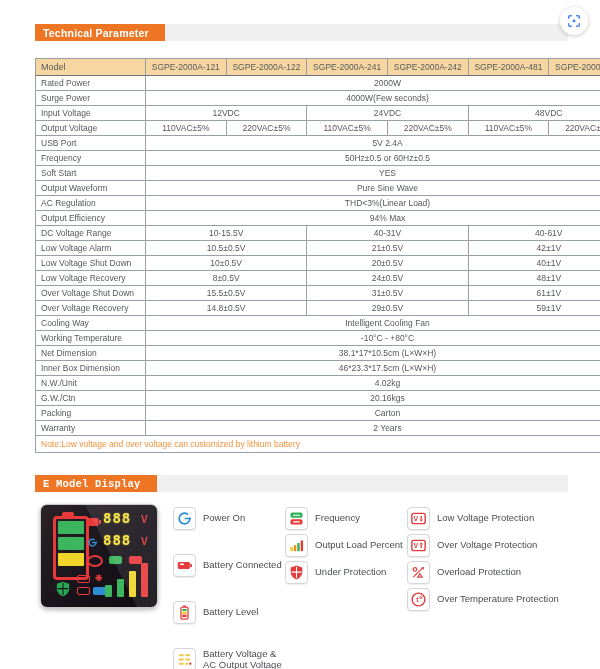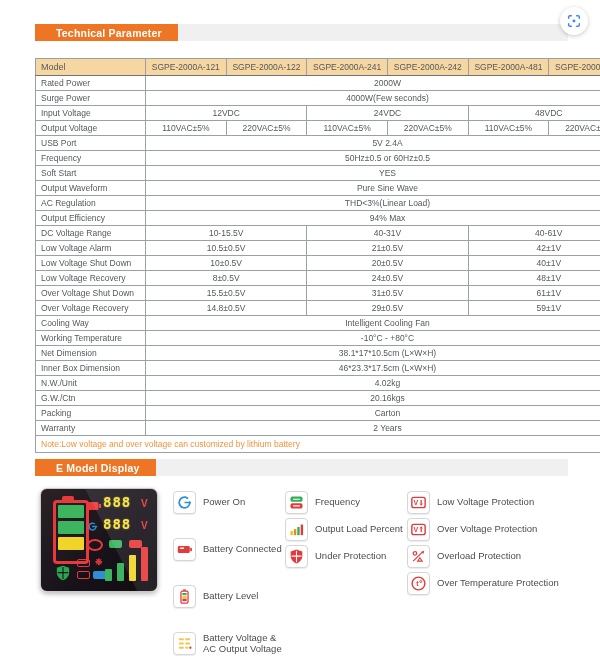--- a/index.html
+++ b/index.html
@@ -9,23 +9,23 @@
   
   .scan-btn{position:absolute;top:7px;right:12px;width:28px;height:28px;border-radius:50%;
     background:#fff;box-shadow:0 1px 4px rgba(0,0,0,.22);display:flex;align-items:center;justify-content:center;cursor:pointer;}
   .scan-btn svg{width:16px;height:16px;}
 
   .content{margin:0 32px 0 35px;width:533px;}
 
   
   .banner{height:17px;background:#f0f0f0;display:flex;align-items:stretch;}
   .banner .badge{background:#ed7524;color:#fff;font-weight:bold;font-size:10.5px;
-    display:flex;align-items:center;padding:0 16px 0 21px;letter-spacing:.2px;white-space:nowrap;}
+    display:flex;align-items:center;padding:0 16px 0 8px;letter-spacing:.2px;white-space:nowrap;}
   .banner1{margin-top:24px;}
-  .banner2{margin-top:6px;}
+  .banner2{margin-top:22px;font-family:Liberation Mono, monospace;}
 
   
   table.spec{margin-top:17px;width:595px;table-layout:fixed;border-collapse:collapse;
     font-size:8.5px;color:#55585c;}
   table.spec td{border:1px solid #9aa1a6;height:14px;text-align:center;padding:0 2px;
     white-space:nowrap;overflow:hidden;}
   table.spec td.label{text-align:left;padding-left:5px;}
   table.spec thead td{background:#f6d7a2;height:16px;border-bottom:1.5px solid #6f7478;}
   table.spec thead td.label{font-size:9px;}
   table.spec tr.note td{text-align:left;color:#f2923e;padding-left:5px;height:16px;}

